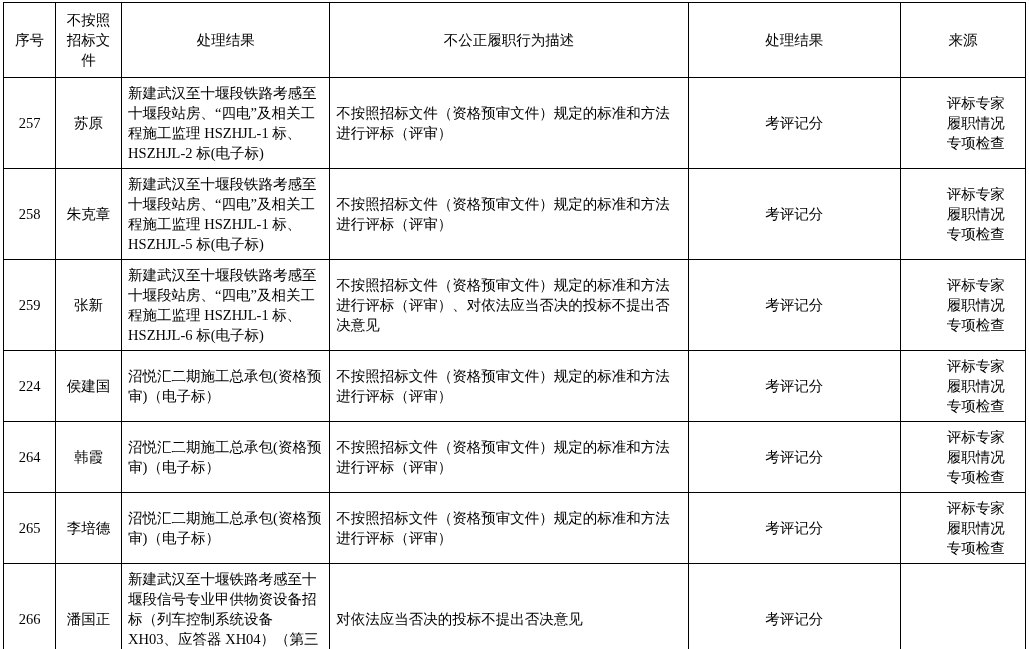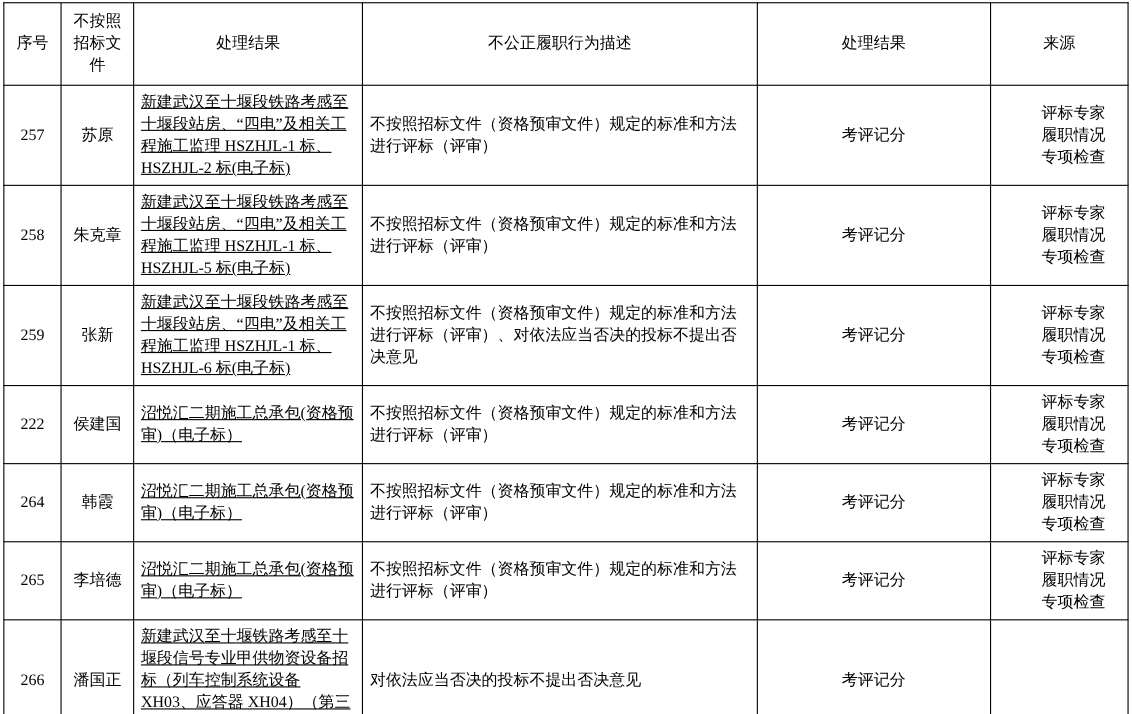--- a/index.html
+++ b/index.html
@@ -39,21 +39,21 @@
   }
   col.c-seq   { width: 52px; }
   col.c-name  { width: 66px; }
   col.c-proj  { width: 208px; }
   col.c-desc  { width: 358px; }
   col.c-res   { width: 212px; }
   col.c-src   { width: 125px; }
 
   td.seq  { text-align: center; }
   td.name { text-align: center; }
-  td.proj { text-align: left; text-decoration: underline; }
+  td.proj { text-align: left; }
   td.desc { text-align: left; }
   td.res  { text-align: center; }
   td.src  { text-align: center; }
   .src-inner { display: inline-block; text-align: left; margin-left: 40px; }
 </style>
 </head>
 <body>
 
 <div class="page">
   <table class="grid">
@@ -94,21 +94,21 @@
       </tr>
       <tr>
         <td class="seq">259</td>
         <td class="name">张新</td>
         <td class="proj">新建武汉至十堰段铁路考感至十堰段站房、“四电”及相关工程施工监理 HSZHJL-1 标、HSZHJL-6 标(电子标)</td>
         <td class="desc">不按照招标文件（资格预审文件）规定的标准和方法进行评标（评审）、对依法应当否决的投标不提出否决意见</td>
         <td class="res">考评记分</td>
         <td class="src"><span class="src-inner">评标专家履职情况专项检查</span></td>
       </tr>
       <tr>
-        <td class="seq">222</td>
+        <td class="seq">224</td>
         <td class="name">侯建国</td>
         <td class="proj">沼悦汇二期施工总承包(资格预审)（电子标）</td>
         <td class="desc">不按照招标文件（资格预审文件）规定的标准和方法进行评标（评审）</td>
         <td class="res">考评记分</td>
         <td class="src"><span class="src-inner">评标专家履职情况专项检查</span></td>
       </tr>
       <tr>
         <td class="seq">264</td>
         <td class="name">韩霞</td>
         <td class="proj">沼悦汇二期施工总承包(资格预审)（电子标）</td>

